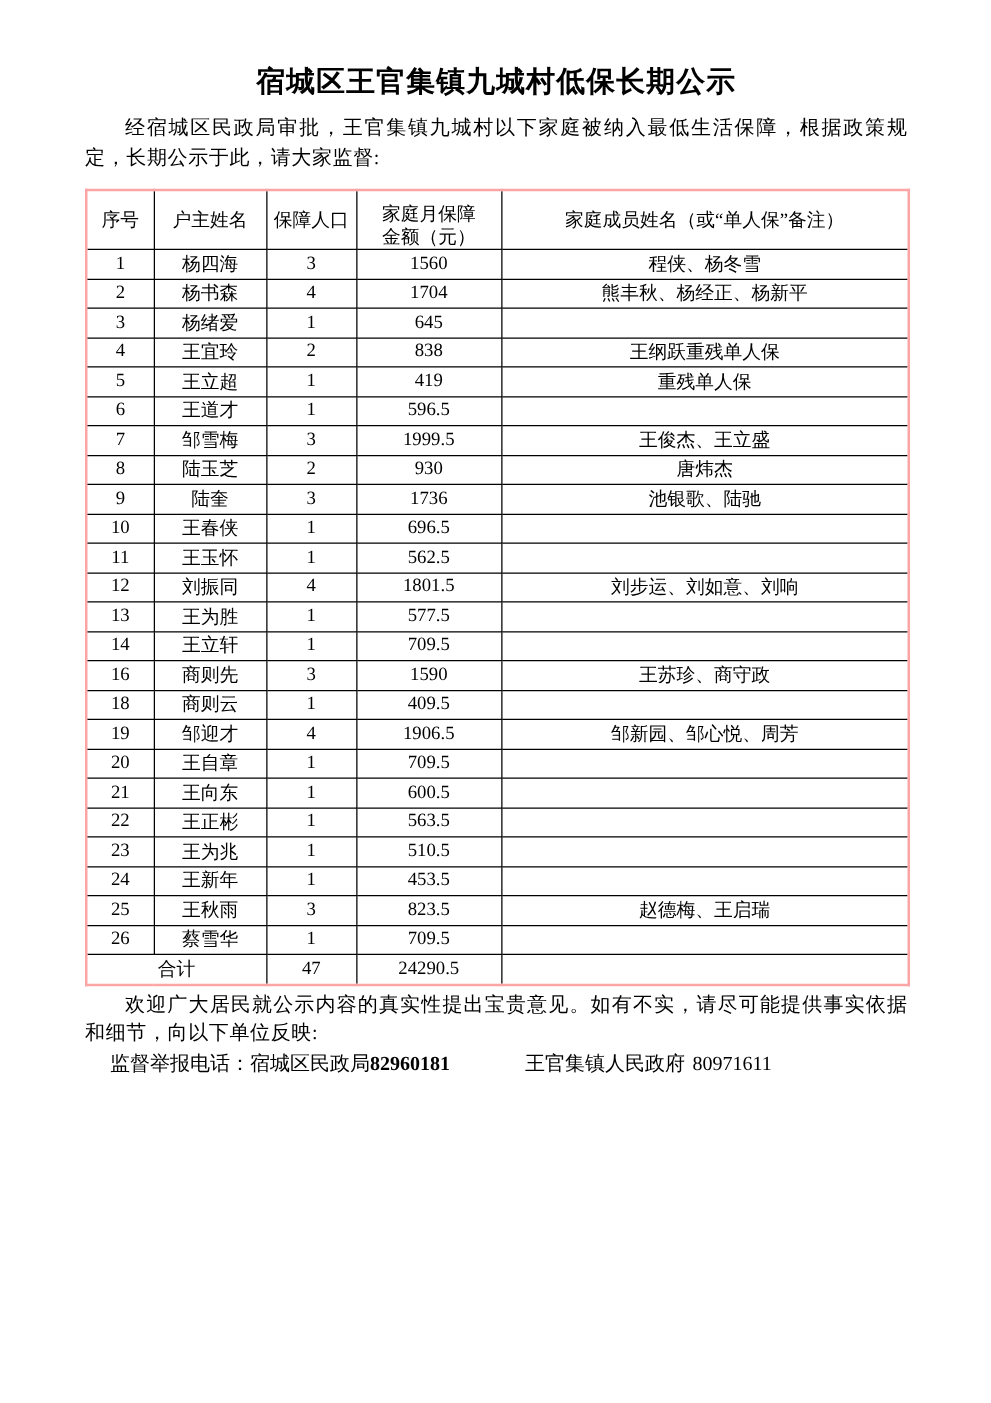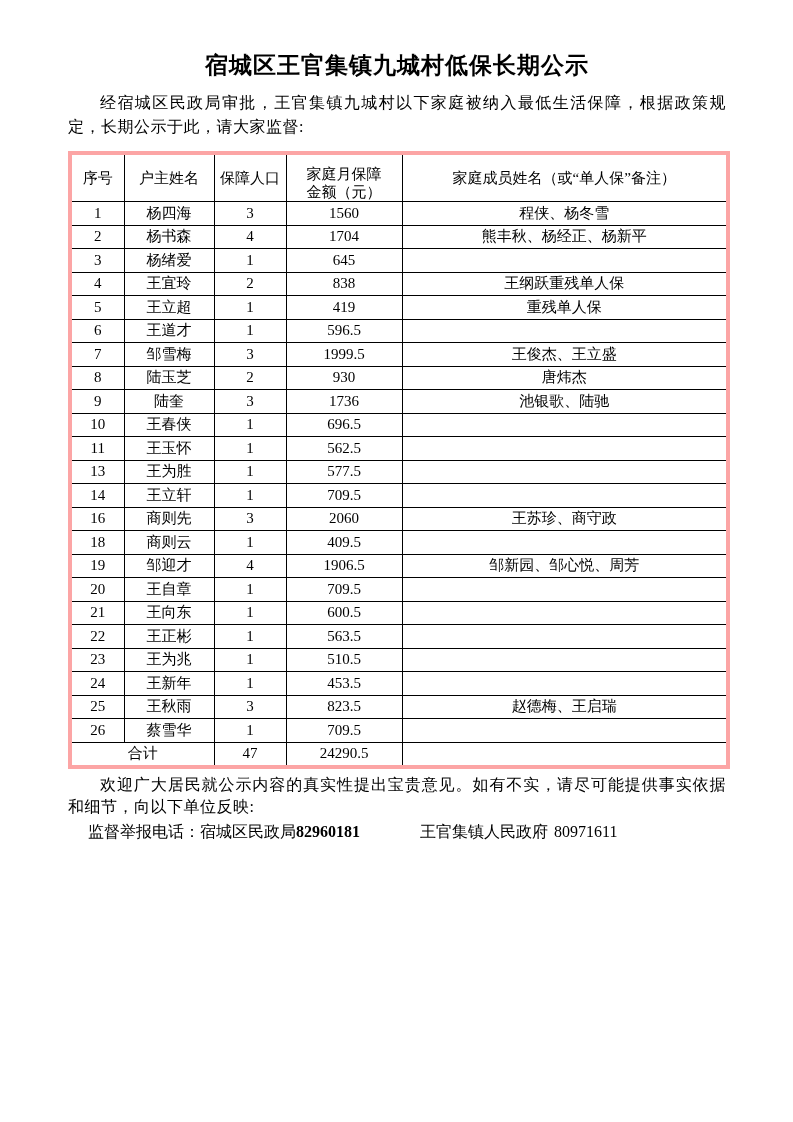--- a/index.html
+++ b/index.html
@@ -32,21 +32,21 @@
     line-height: 24px;
     letter-spacing: 0.5px;
     text-align: justify;
     text-indent: 2em;
   }
   table.roster {
     margin-top: 11px;
     border-collapse: collapse;
     table-layout: fixed;
     width: 658px;
-    border: 4px solid #fca5a5;
+    border: 2px solid #fca5a5;
   }
   table.roster th, table.roster td {
     border: 1.5px solid #000;
     padding: 0 2px;
     text-align: center;
     vertical-align: middle;
     font-weight: normal;
     font-size: 15px;
     overflow: hidden;
     white-space: nowrap;
@@ -170,38 +170,45 @@
           <td></td>
         </tr>
         <tr>
           <td>11</td>
           <td>王玉怀</td>
           <td>1</td>
           <td>562.5</td>
           <td></td>
         </tr>
         <tr>
+          <td>12</td>
+          <td>刘振同</td>
+          <td>4</td>
+          <td>1801.5</td>
+          <td>刘步运、刘如意、刘响</td>
+        </tr>
+        <tr>
           <td>13</td>
           <td>王为胜</td>
           <td>1</td>
           <td>577.5</td>
           <td></td>
         </tr>
         <tr>
           <td>14</td>
           <td>王立轩</td>
           <td>1</td>
           <td>709.5</td>
           <td></td>
         </tr>
         <tr>
           <td>16</td>
           <td>商则先</td>
           <td>3</td>
-          <td>2060</td>
+          <td>1590</td>
           <td>王苏珍、商守政</td>
         </tr>
         <tr>
           <td>18</td>
           <td>商则云</td>
           <td>1</td>
           <td>409.5</td>
           <td></td>
         </tr>
         <tr>

